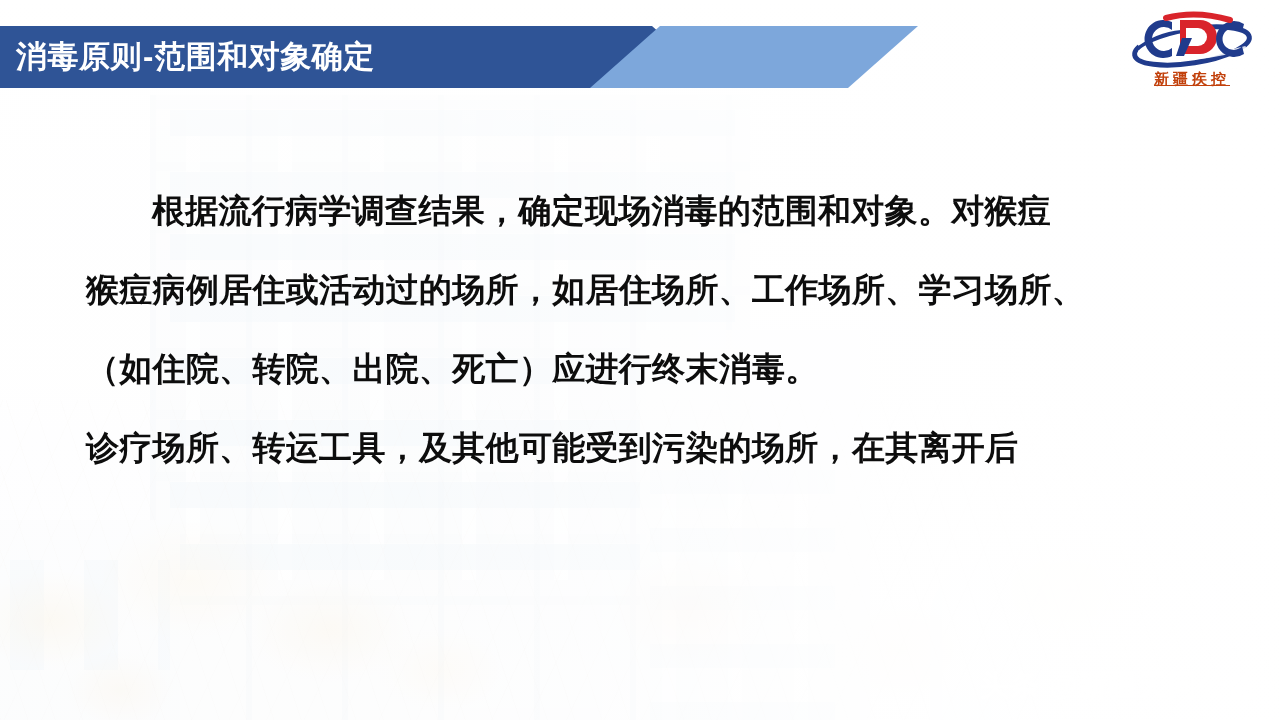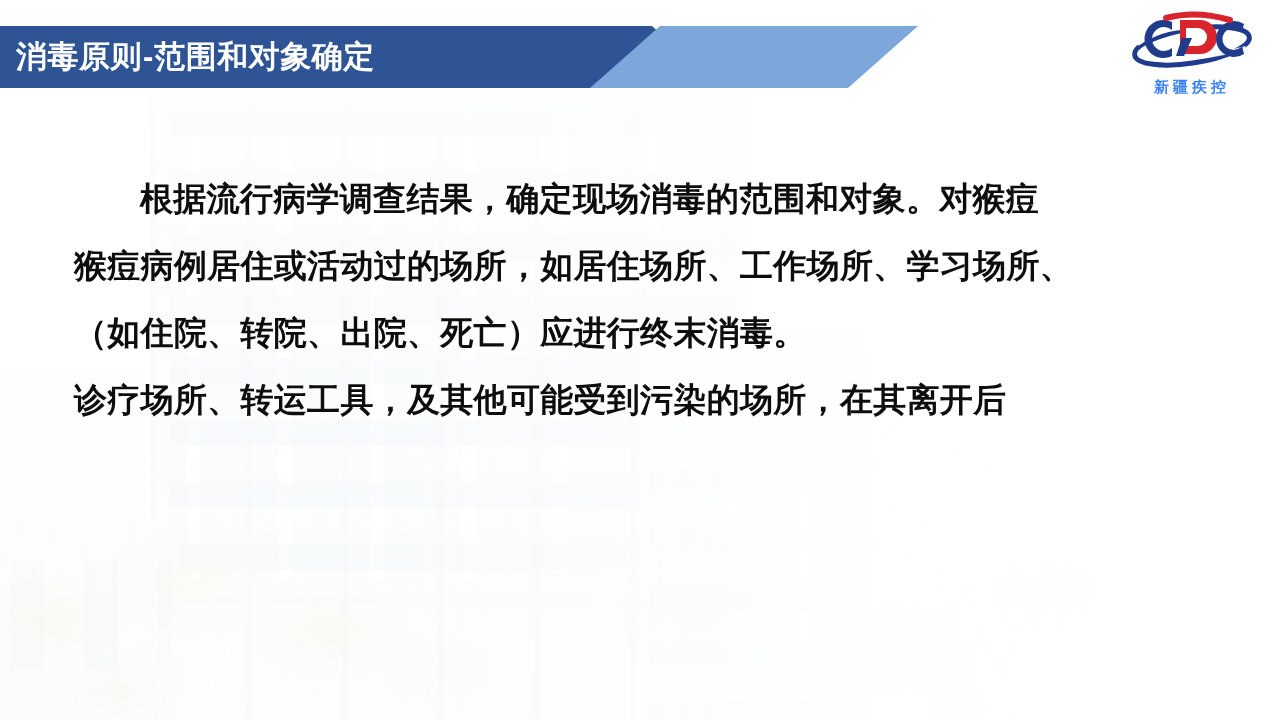--- a/index.html
+++ b/index.html
@@ -250,42 +250,43 @@
     position: absolute;
     right: 22px;
     top: 8px;
     width: 132px;
     height: 86px;
     z-index: 8;
     text-align: center;
   }
   .logo svg { display: block; }
   .logo-cn {
-    margin-top: 9px;
+    margin-top: 1px;
     font-size: 15px;
     font-weight: 700;
-    color: #3b82f6;
+    color: #c2410c;
     letter-spacing: 4px;
     line-height: 1;
+    text-decoration: underline;
   }
 
   
   .body-copy {
     position: absolute;
     left: 70px;
     top: 163px;
     width: 1150px;
     z-index: 4;
     color: #0d0d0d;
     font-size: 33px;
     font-weight: 700;
     line-height: 63px;
     letter-spacing: .3px;
   }
-  .body-copy p { margin: 4px; white-space: nowrap; }
+  .body-copy p { margin: 16px; white-space: nowrap; }
   .body-copy p.indent { text-indent: 66px; }
 
   
   .watermark {
     position: absolute;
     right: 22px;
     bottom: 14px;
     z-index: 9;
     font-size: 29px;
     font-weight: 700;

